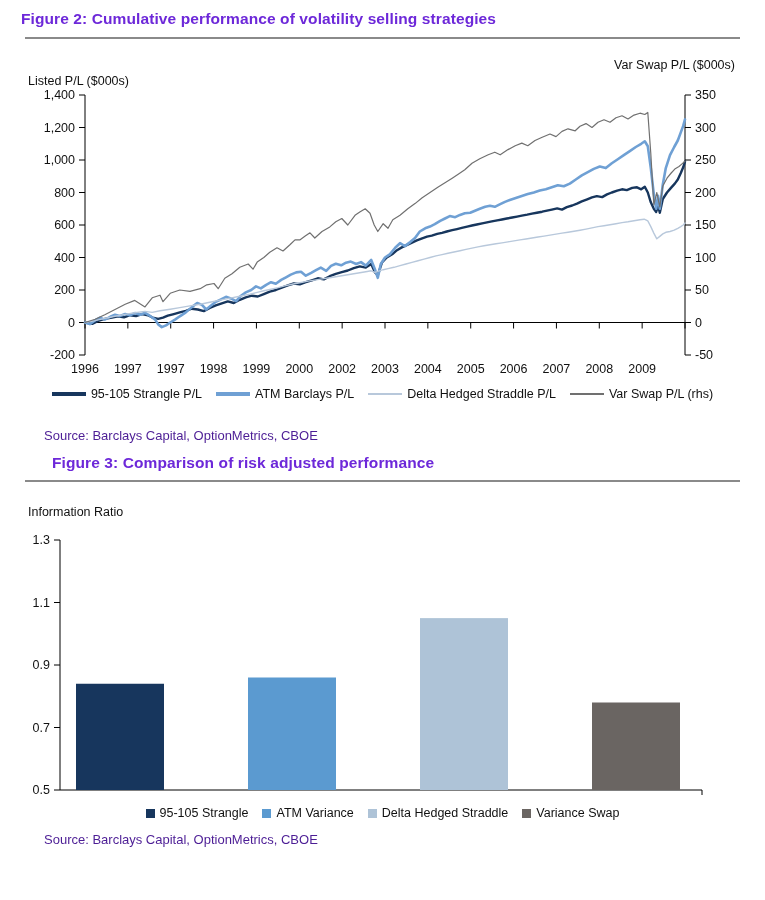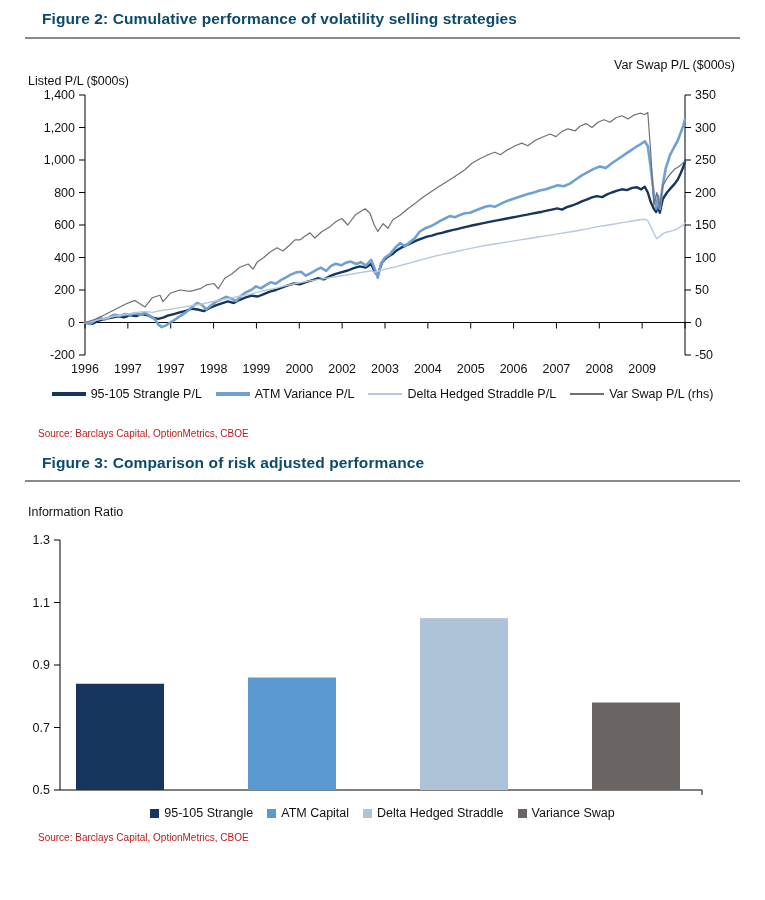--- a/index.html
+++ b/index.html
@@ -1,21 +1,21 @@
 <!DOCTYPE html>
 <html><head>
 <meta charset="utf-8">
 <style>
   html,body{margin:0;padding:0;background:#ffffff;}
   #page{position:relative;width:765px;height:900px;background:#ffffff;
         font-family:"Liberation Sans", sans-serif;color:#000;overflow:hidden;}
-  .fig-title{position:absolute;left:42px;font-size:15.5px;font-weight:bold;color:#0c4a6e;letter-spacing:0.1px;}
+  .fig-title{position:absolute;left:21px;font-size:15.5px;font-weight:bold;color:#6d28d9;letter-spacing:0.1px;}
   .rule{position:absolute;left:25px;width:715px;height:2px;background:#8a8a8a;}
   .axis-title{position:absolute;font-size:12.5px;color:#111;}
-  .source{position:absolute;left:38px;font-size:10px;color:#b91c1c;}
+  .source{position:absolute;left:44px;font-size:13px;color:#4c1d95;}
   svg{position:absolute;left:0;}
   svg text{font-family:"Liberation Sans", sans-serif;font-size:12.5px;fill:#111;}
   .legend-row{position:absolute;left:0;width:765px;display:flex;justify-content:center;
               align-items:flex-start;gap:14px;font-size:12.5px;color:#111;}
   .legend-item{display:flex;align-items:center;gap:5px;white-space:nowrap;}
   .swatch-line{display:inline-block;}
   .swatch-box{display:inline-block;width:9px;height:9px;}
 </style>
 </head>
 <body>
@@ -103,35 +103,35 @@
       <polyline points="85.0,267.5 95.2,264.3 104.8,259.7 115.0,254.5 125.2,249.3 134.8,245.4 145.0,251.9 152.2,242.8 160.0,240.2 163.0,246.7 170.2,238.3 179.8,235.0 190.0,236.3 200.2,233.7 206.8,229.8 214.0,228.5 218.2,233.7 224.8,223.3 232.0,218.8 239.8,212.3 248.2,209.0 253.0,214.2 257.2,207.1 263.8,202.5 269.8,197.3 277.0,192.8 283.0,196.0 290.2,189.5 295.0,184.9 299.8,184.9 305.2,181.1 310.0,177.8 314.8,183.0 322.0,176.5 329.8,171.9 335.8,166.8 341.8,163.5 347.8,170.0 355.0,160.3 359.8,157.0 365.2,153.8 370.0,158.3 374.2,170.0 377.8,176.5 383.2,168.7 388.0,173.3 392.8,164.8 400.0,160.3 407.8,153.8 415.0,148.6 422.2,142.7 430.0,137.5 437.8,132.3 445.0,127.8 452.2,123.2 458.2,119.3 464.8,114.8 472.0,108.3 479.8,103.7 488.2,99.8 494.8,97.2 500.2,99.8 508.0,94.6 515.2,90.7 521.8,88.1 527.8,90.7 535.0,85.5 542.2,82.3 550.0,79.0 556.0,81.6 562.0,76.4 568.0,73.8 575.2,75.8 580.0,71.2 586.0,68.6 592.0,72.5 598.0,67.3 604.0,64.7 610.0,67.3 616.0,62.8 622.0,60.8 628.0,64.0 634.0,60.1 640.0,58.2 644.8,59.5 647.8,57.5 650.8,98.5 653.8,149.8 656.8,137.5 659.8,151.8 662.8,131.0 667.0,123.2 671.2,118.0 674.8,114.1 679.0,111.5 682.0,108.9 685.0,106.3" fill="none" stroke="#707070" stroke-width="1.2" stroke-linejoin="round" stroke-linecap="round"></polyline>
     </svg>
 
   <div class="legend-row" style="top:387px;" id="fig2-legend">
       <span class="legend-item">
         <span class="swatch-line" style="width: 34px; height: 3.5px; background: rgb(23, 54, 93);"></span>
         <span>95-105 Strangle P/L</span>
       </span>
       <span class="legend-item">
         <span class="swatch-line" style="width: 34px; height: 3.5px; background: rgb(111, 160, 212);"></span>
-        <span>ATM Variance P/L</span>
+        <span>ATM Barclays P/L</span>
       </span>
       <span class="legend-item">
         <span class="swatch-line" style="width: 34px; height: 1.5px; background: rgb(184, 200, 219);"></span>
         <span>Delta Hedged Straddle P/L</span>
       </span>
       <span class="legend-item">
         <span class="swatch-line" style="width: 34px; height: 1.2px; background: rgb(112, 112, 112);"></span>
         <span>Var Swap P/L (rhs)</span>
       </span>
     </div>
 
   <div class="source" style="top:428px;">Source: Barclays Capital, OptionMetrics, CBOE</div>
 
-  <div class="fig-title" style="top:454px;">Figure 3: Comparison of risk adjusted performance</div>
+  <div class="fig-title" style="top:454px;margin-left:31px;">Figure 3: Comparison of risk adjusted performance</div>
   <div class="rule" style="top:480px;"></div>
 
   <div class="axis-title" style="left:28px;top:505px;text-align:right;">Information Ratio</div>
 
   <svg id="fig3-svg" style="top:530px;" width="765" height="270" viewBox="0 0 765 270">
       <line x1="60" y1="10" x2="60" y2="260" stroke="#000"></line>
       <line x1="54" y1="10" x2="60" y2="10" stroke="#000"></line>
       <text x="50" y="14" text-anchor="end">1.3</text>
       <line x1="54" y1="72.49999999999997" x2="60" y2="72.49999999999997" stroke="#000"></line>
       <text x="50" y="76.49999999999997" text-anchor="end">1.1</text>
@@ -149,21 +149,21 @@
       <rect x="592" y="172.5" width="88" height="87.5" fill="#6A6562"></rect>
     </svg>
 
   <div class="legend-row" style="top:806px;" id="fig3-legend">
       <span class="legend-item">
         <span class="swatch-box" style="background: rgb(23, 54, 93);"></span>
         <span>95-105 Strangle</span>
       </span>
       <span class="legend-item">
         <span class="swatch-box" style="background: rgb(91, 154, 208);"></span>
-        <span>ATM Capital</span>
+        <span>ATM Variance</span>
       </span>
       <span class="legend-item">
         <span class="swatch-box" style="background: rgb(174, 195, 215);"></span>
         <span>Delta Hedged Straddle</span>
       </span>
       <span class="legend-item">
         <span class="swatch-box" style="background: rgb(106, 101, 98);"></span>
         <span>Variance Swap</span>
       </span>
     </div>

